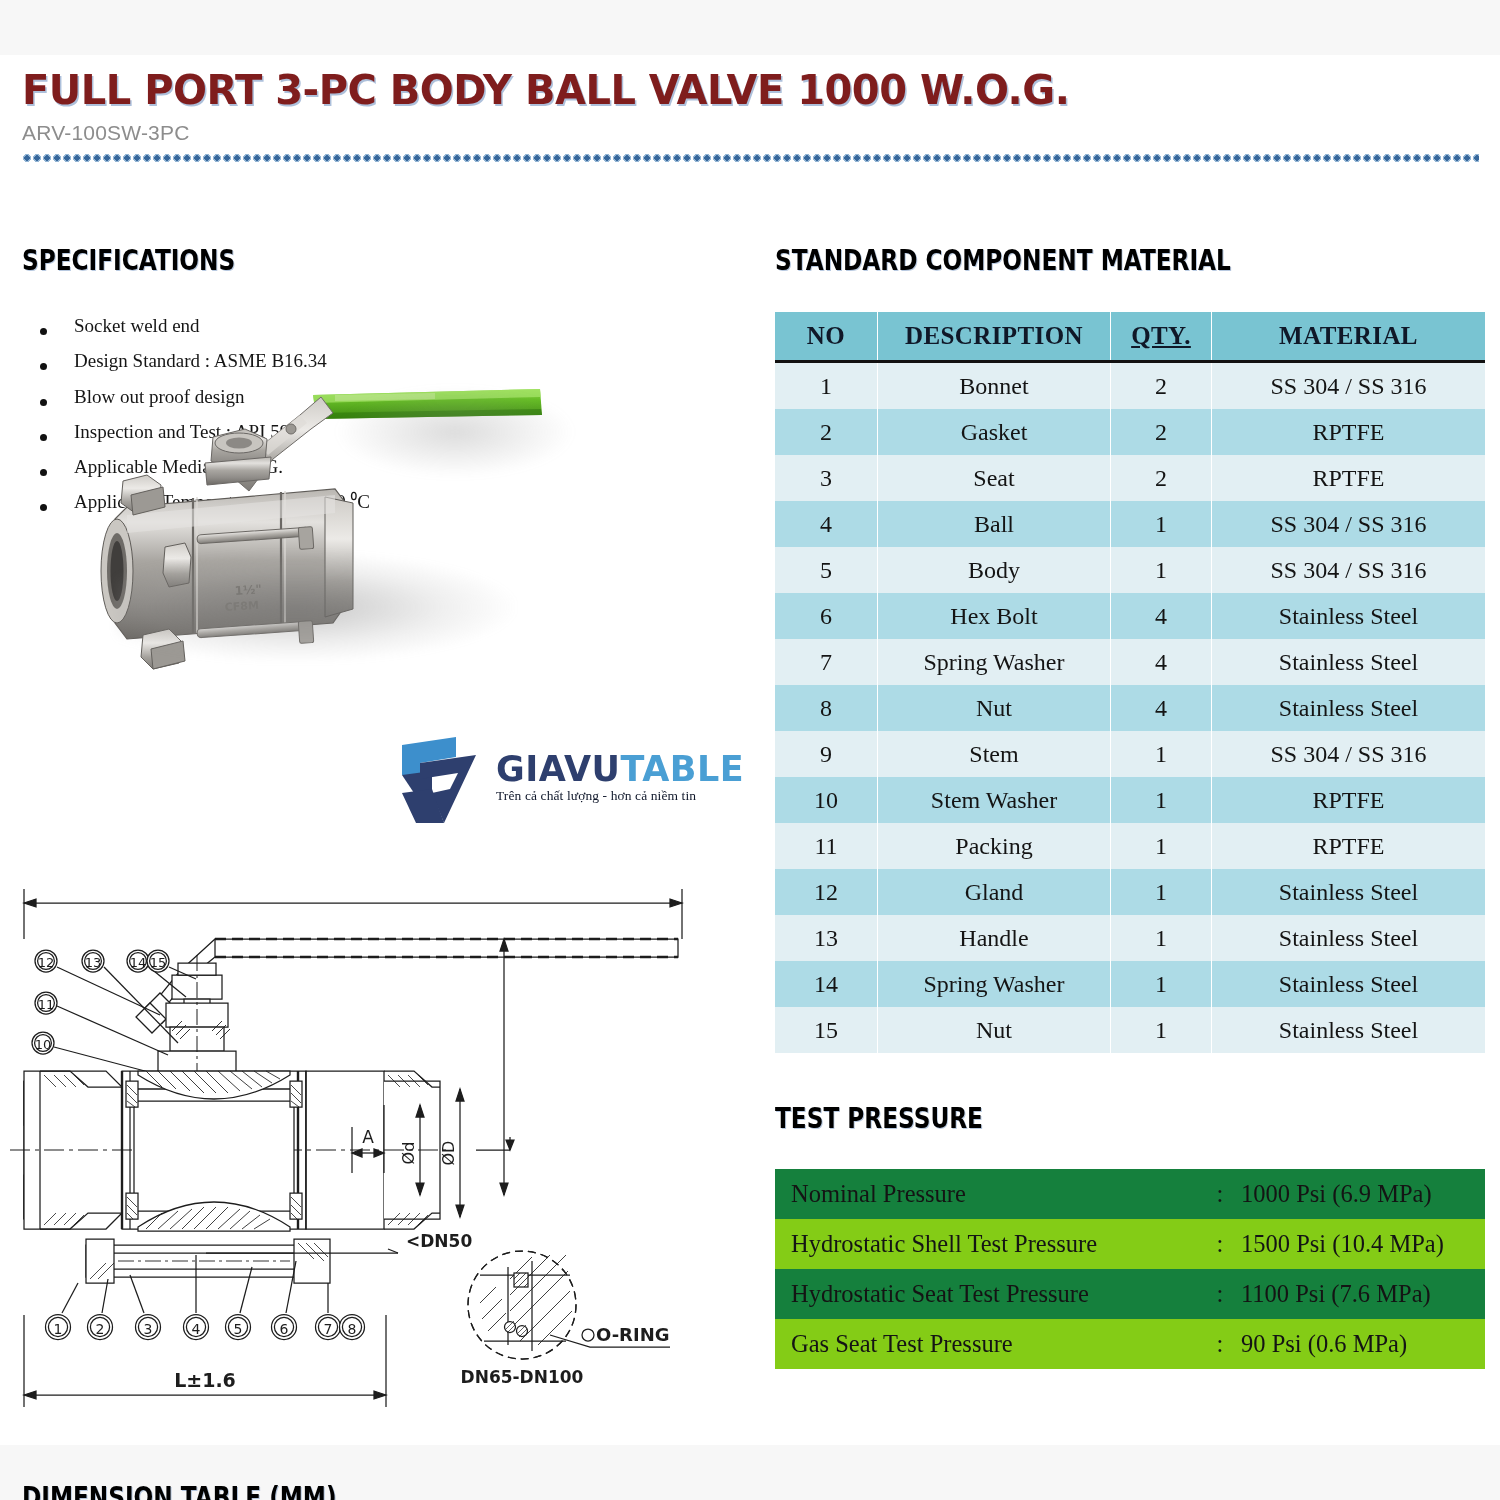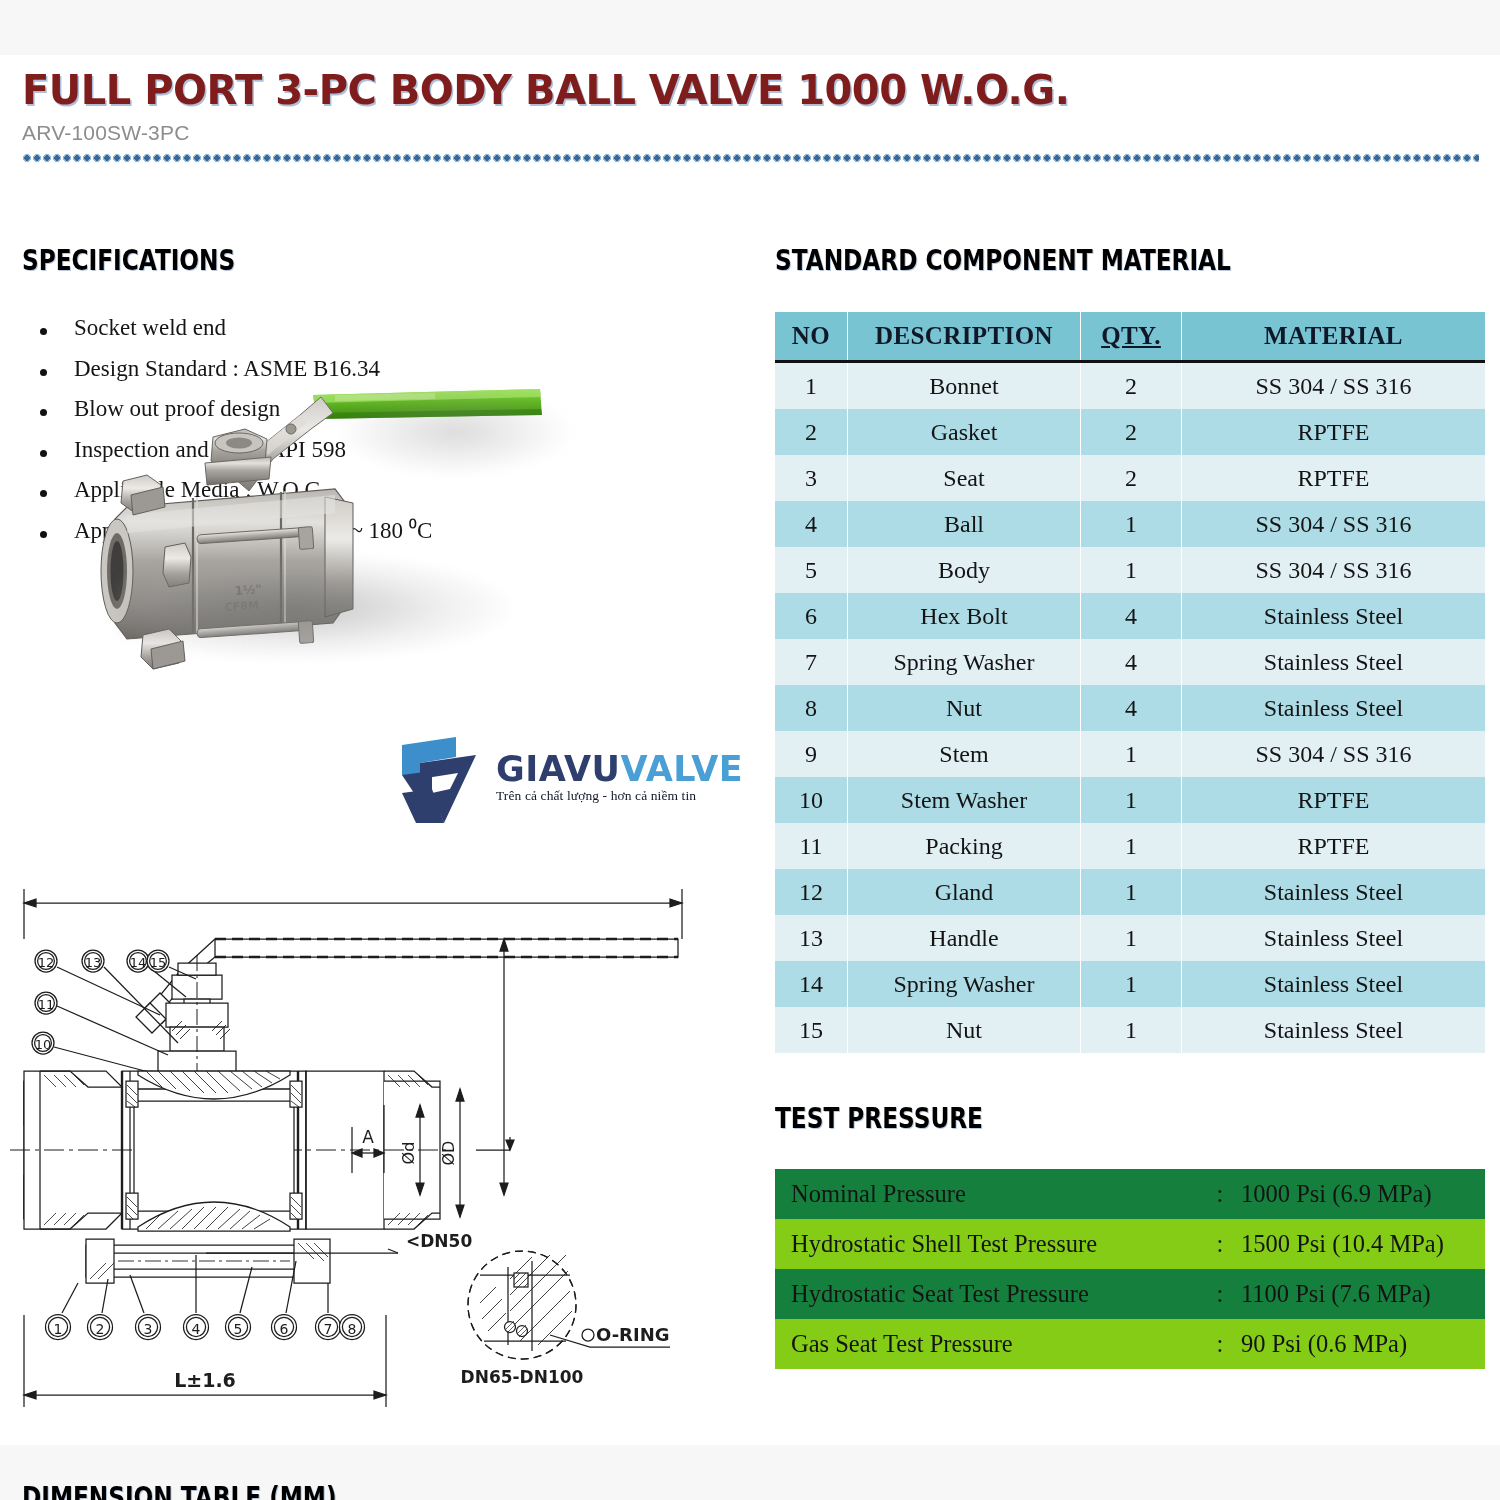--- a/index.html
+++ b/index.html
@@ -44,21 +44,21 @@
     transform:scaleX(.80);transform-origin:left center;
     letter-spacing:0px;white-space:nowrap;
     text-shadow:1.2px 1.2px 0 rgba(40,90,160,.33);
   }
   
   .leftcol{position:absolute;left:22px;top:188px;width:730px;}
   ul.specs{list-style:none;margin:36px 0 0 0;padding:0;}
   ul.specs li{
     position:relative;
     font-family:"Liberation Serif", serif;
-    font-size:23px;color:#151515;
+    font-size:19px;color:#151515;
     padding-left:52px;margin-bottom:10px;line-height:1.33;
     white-space:nowrap;
   }
   ul.specs li:before{
     content:"";position:absolute;left:18px;top:15px;
     width:7px;height:7px;border-radius:50%;background:#111;
   }
   
   .photo{position:absolute;left:85px;top:312px;width:470px;height:320px;}
   .shadow{
@@ -93,21 +93,21 @@
     border-bottom:3px solid #111;
   }
   table.mat th:last-child{border-right:none;}
   table.mat td{
     font-size:24px;color:#141414;text-align:center;padding:9.5px 0;
     border-right:1px solid #ffffff;
   }
   table.mat td:last-child{border-right:none;}
   table.mat tr.odd td{background:#e2eff3;}
   table.mat tr.even td{background:#addbe6;}
-  .c-no{width:72px;}
+  .c-no{width:102px;}
   .c-desc{width:232px;}
   .c-qty{width:100px;text-decoration:underline;}
   
   .tp-wrap{margin-top:48px;}
   table.tp{border-collapse:collapse;width:710px;margin-top:34px;
     font-family:"Liberation Serif", serif;}
   table.tp td{font-size:24.5px;color:#141414;padding:11px 0;}
   table.tp tr.odd td{background:#15803d;}
   table.tp tr.even td{background:#84cc16;}
   table.tp td.lbl{text-align:left;padding-left:16px;width:408px;}
@@ -225,21 +225,21 @@
   </div>
 
   <div class="wm">
     <svg width="84" height="92" viewBox="0 0 84 92">
       <path d="M4,14 L58,6 L58,26 L22,32 L22,44 L4,44 Z" fill="#3d8fcc"></path>
       <path d="M4,44 L34,40 L34,62 L16,62 Z" fill="#2e3f6e"></path>
       <path d="M22,32 L78,24 L46,92 L34,62 L52,58 L60,42 L22,48 Z" fill="#2e3f6e"></path>
       <path d="M4,62 L34,58 L46,92 L18,92 Z" fill="#2e3f6e"></path>
     </svg>
     <div class="wm-txt">
-      <div class="wm-name"><span class="a">GIAVU</span><span class="b">VALVE</span></div>
+      <div class="wm-name"><span class="a">GIAVU</span><span class="b">TABLE</span></div>
       <div class="wm-tag">Trên cả chất lượng - hơn cả niềm tin</div>
     </div>
   </div>
 
   <div class="draw">
     <svg width="700" height="590" viewBox="0 0 700 590">
       <g fill="none" stroke="#1d1d1d" stroke-width="1.25">
 
         <g>
           <path d="M14,28 L672,28"></path>

